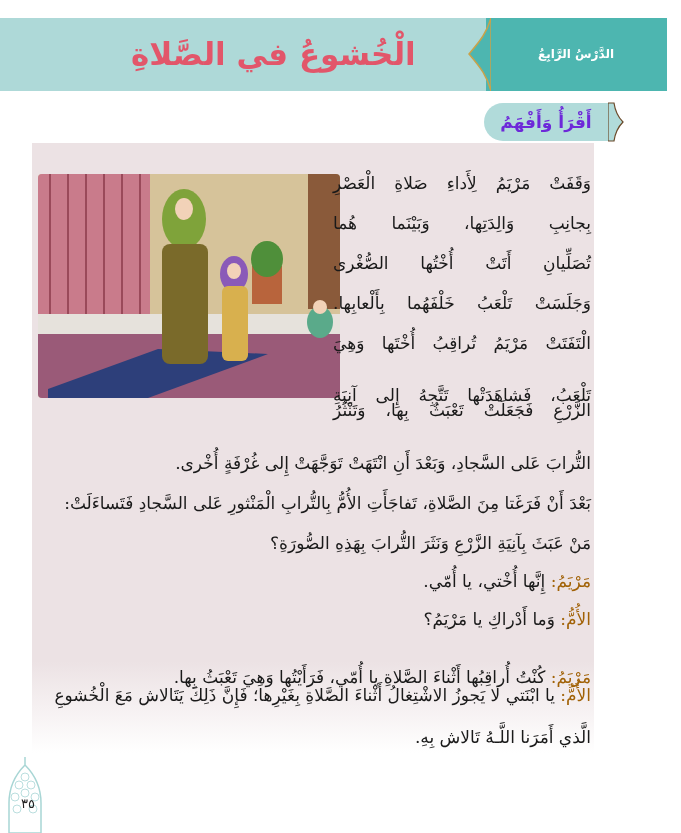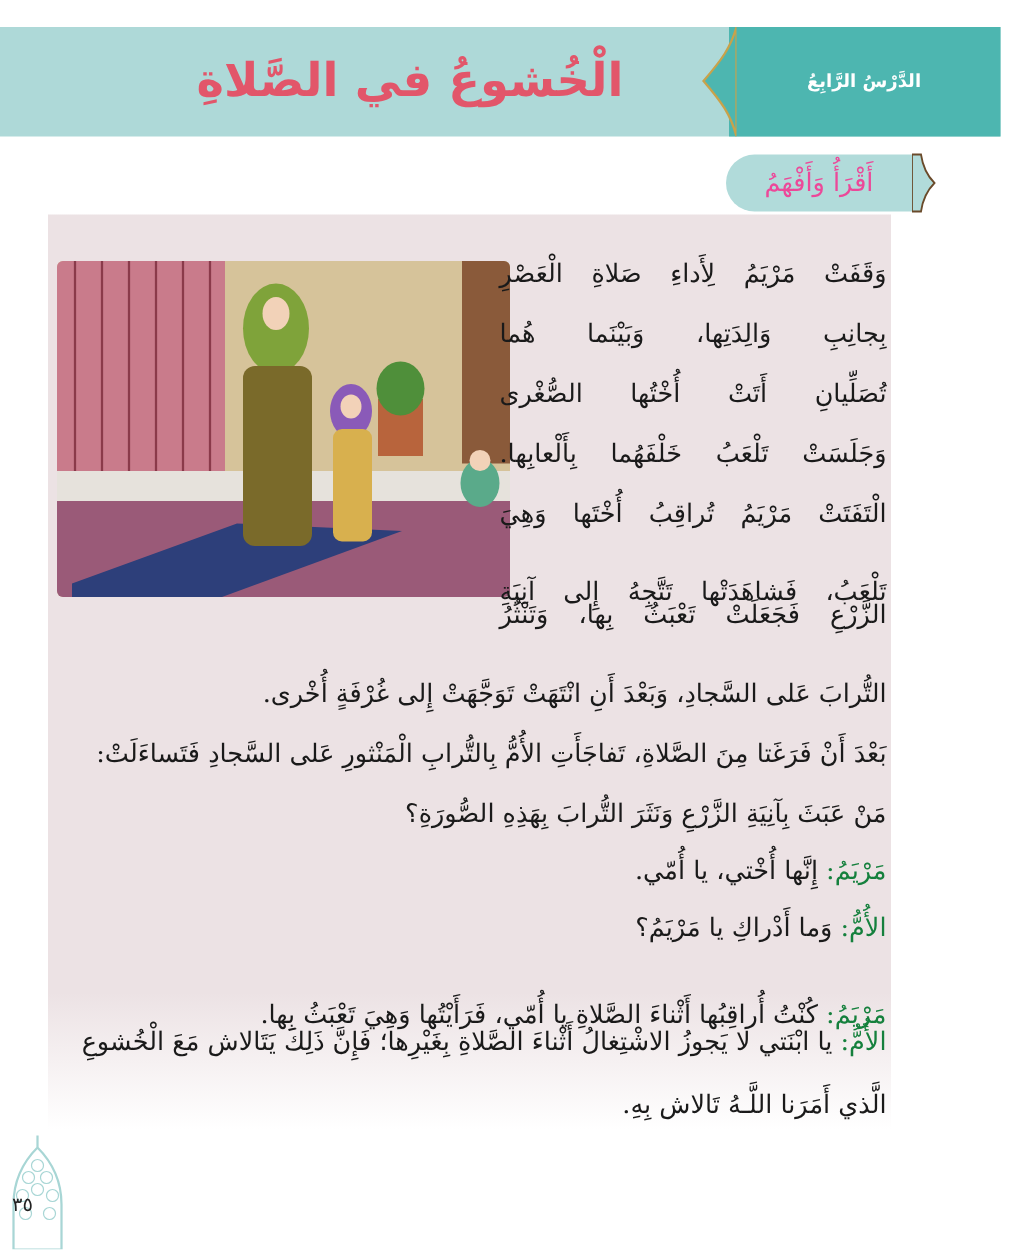--- a/index.html
+++ b/index.html
@@ -29,41 +29,41 @@
     color: #e2566a; font-family: "DejaVu Sans", sans-serif; font-weight: bold;
     font-size: 31px; line-height: 48px; text-align: left; direction: rtl;
   }
   .section-tag {
     position: absolute; left: 484px; top: 103px; width: 130px; height: 38px;
     background: #b1dbda; border-radius: 19px 0 0 19px;
   }
   .section-tag-notch { position: absolute; left: 608px; top: 102px; width: 16px; height: 40px; }
   .section-tag-label {
     position: absolute; left: 484px; top: 103px; width: 124px; height: 28px;
-    color: #ec4899; font-family: "DejaVu Sans", sans-serif; font-weight: normal;
+    color: #6d28d9; font-family: "DejaVu Sans", sans-serif; font-weight: bold;
     font-size: 17px; line-height: 38px; text-align: center; direction: rtl;
   }
   .text-panel {
     position: absolute; left: 32px; top: 143px; width: 562px; height: 610px;
     background: linear-gradient(to bottom, #ece2e4 0%, #ece2e4 85%, #ffffff 100%);
   }
   .illustration {
     position: absolute; left: 38px; top: 174px; width: 302px; height: 224px;
     overflow: hidden; border-radius: 4px;
   }
   .line {
     position: absolute; right: 90px; direction: rtl; text-align: center;
     color: #1a1a1a; font-size: 17px; line-height: 26px; white-space: nowrap;
   }
   .line.wrap { width: 258px; text-align: justify; text-align-last: justify; }
-  .speaker { color: #15803d; }
+  .speaker { color: #a16207; }
   .page-deco { position: absolute; left: 5px; top: 755px; width: 40px; height: 78px; }
   .page-number {
     position: absolute; left: 8px; top: 796px; width: 40px; height: 20px;
-    font-size: 13px; color: #222; text-align: left; direction: rtl;
+    font-size: 13px; color: #222; text-align: center; direction: rtl;
     font-family: "DejaVu Sans", sans-serif;
   }
 </style>
 </head>
 <body>
 
 <div class="header-band"></div>
 <div class="header-tab"></div>
 <svg class="header-tab-notch" viewBox="0 0 24 73">
   <path d="M24 0 C20 14 14 22 2 36 C14 50 20 58 24 73 Z" fill="#4db6b0" stroke="#c9a24a" stroke-width="1.5"></path>

